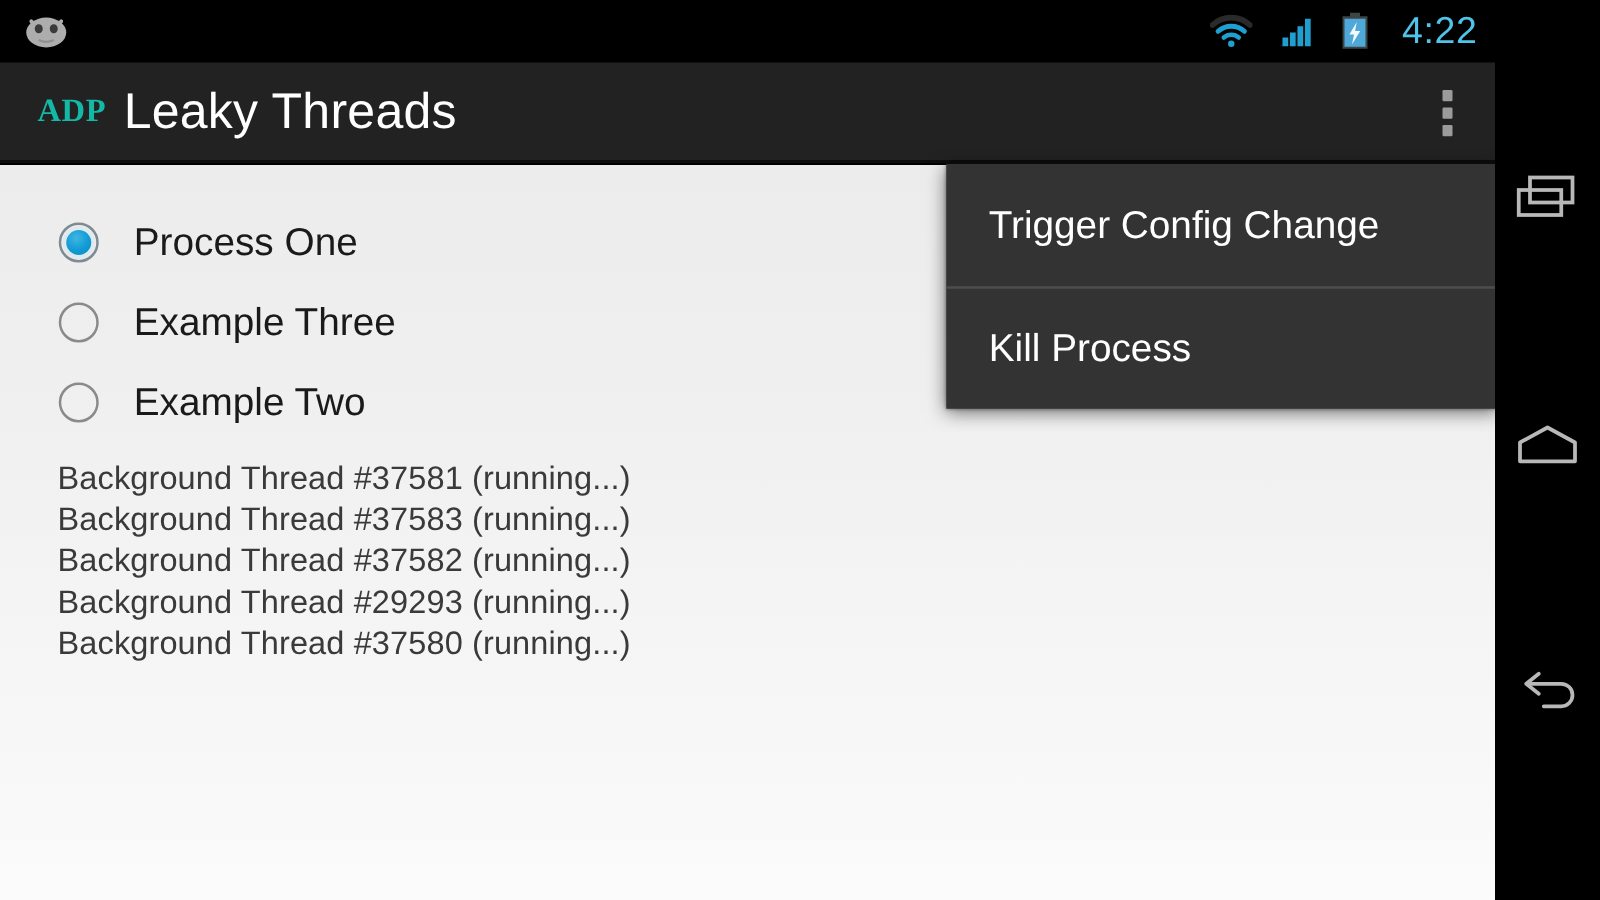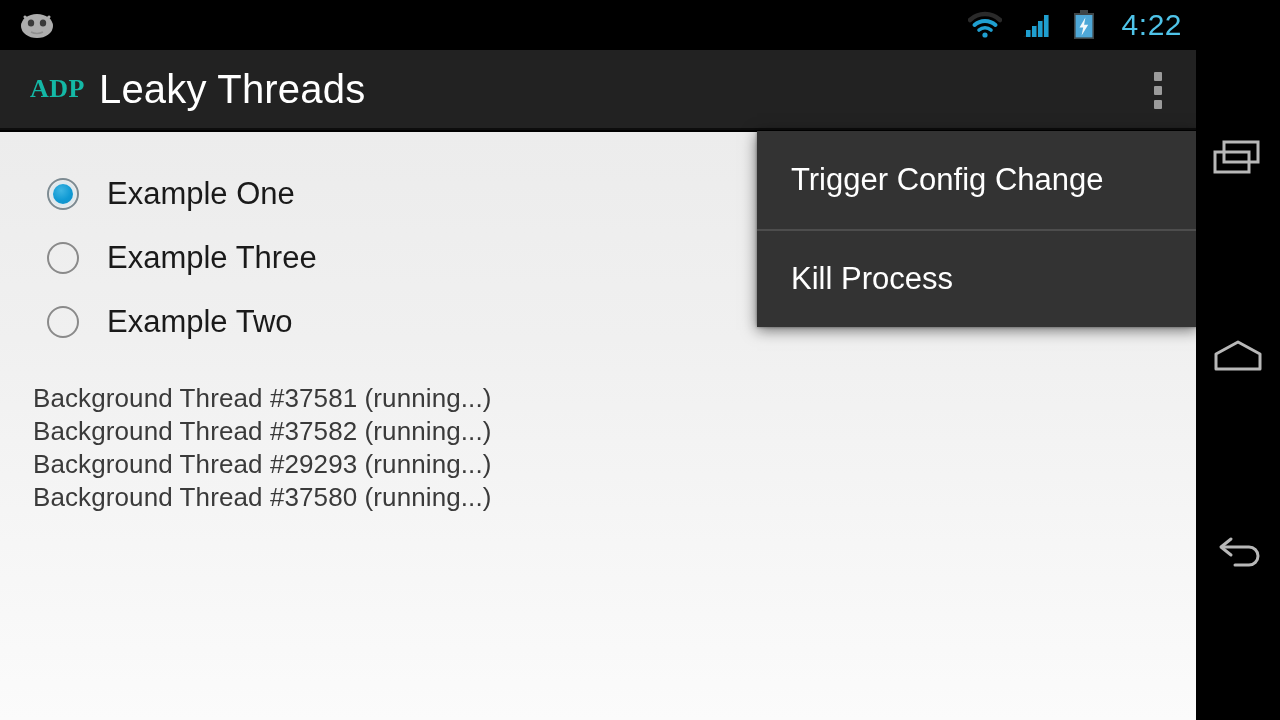--- a/index.html
+++ b/index.html
@@ -96,21 +96,21 @@
     position:absolute; left:7px; top:7px; width:20px; height:20px;
     border-radius:50%;
     background:radial-gradient(circle at 40% 32%, #3fb6e3 0%, #109ad4 55%, #0e8cc4 100%);
     display:none;
   }
   .radio-row.checked .radio-mark .dot { display:block; }
   .radio-label {
     margin-left:27px; font-size:31px; color:#1a1a1a; line-height:34px;
   }
 
-  #thread-list { margin-top:28px; padding-left:33px; }
+  #thread-list { margin-top:12px; padding-left:46px; }
   .thread-line {
     font-size:26px; color:#3a3a3a; line-height:33px; letter-spacing:0.1px;
   }
 
   
   #popup-menu {
     position:absolute; left:757px; top:131px; width:441px;
     background:#333333;
     box-shadow:0 3px 14px rgba(0,0,0,0.55), 0 0 3px rgba(0,0,0,0.4);
     z-index:20;
@@ -191,40 +191,41 @@
     <div id="content">
 
       <div id="radio-group">
 
         <div class="radio-row checked">
           <span class="radio-mark">
             <span class="halo"></span>
               <span class="ring"></span>
               <span class="dot"></span>
           </span>
-          <span class="radio-label">Example One</span>
+          <span class="radio-label">Process One</span>
         </div>
 
         <div class="radio-row">
           <span class="radio-mark">
             <span class="ring"></span>
           </span>
           <span class="radio-label">Example Three</span>
         </div>
 
         <div class="radio-row">
           <span class="radio-mark">
             <span class="ring"></span>
           </span>
           <span class="radio-label">Example Two</span>
         </div>
       </div>
 
       <div id="thread-list">
         <div class="thread-line">Background Thread #37581 (running...)</div>
+        <div class="thread-line">Background Thread #37583 (running...)</div>
         <div class="thread-line">Background Thread #37582 (running...)</div>
         <div class="thread-line">Background Thread #29293 (running...)</div>
         <div class="thread-line">Background Thread #37580 (running...)</div>
       </div>
     </div>
 
     <div id="popup-menu">
       <div class="menu-item">
         <span>Trigger Config Change</span>
       </div>

